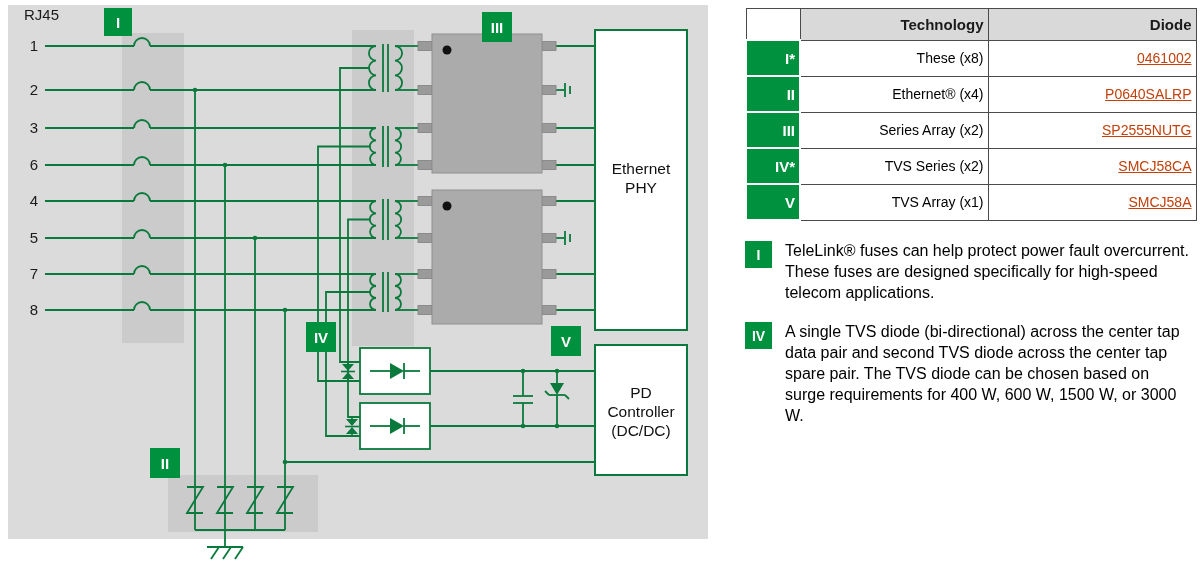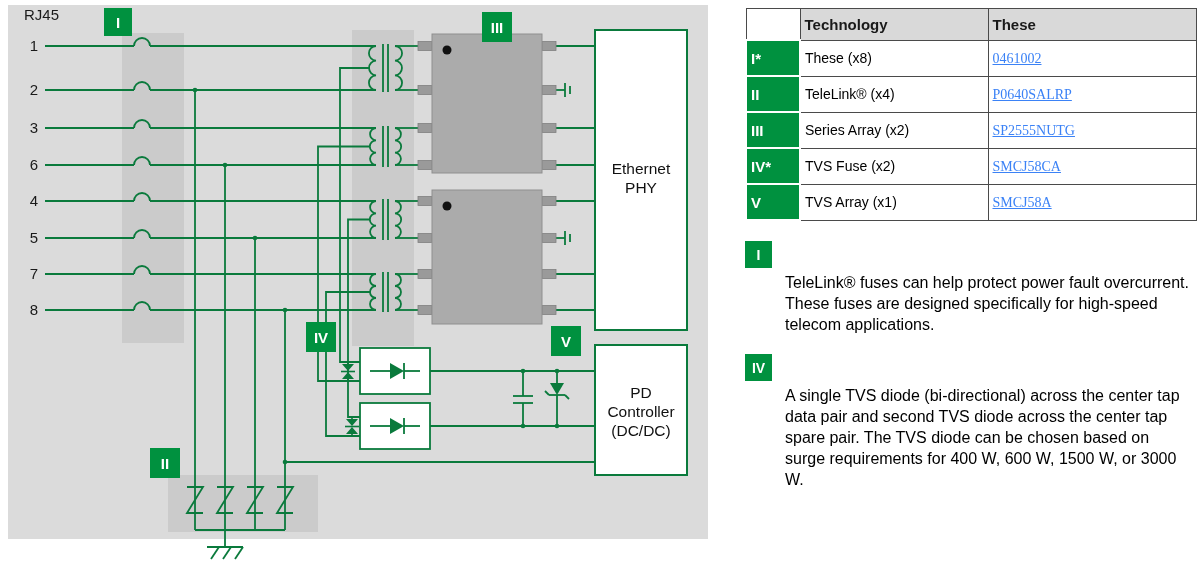--- a/index.html
+++ b/index.html
@@ -8,40 +8,40 @@
     font-family:"Liberation Sans", sans-serif; color:#000;
     position:relative; overflow:hidden;
   }
   .canvas { position:relative; width:1200px; height:476px;border-radius:6px; }
   .diagram-wrap { position:absolute; left:0; top:0; }
   svg text { font-family:"Liberation Sans", sans-serif; }
 
   .right-panel { position:absolute; left:745px; top:8px; width:450px; }
 
   table.tech-table { border-collapse:collapse; width:450px; table-layout:fixed; }
-  .tech-table th, .tech-table td { border:1px solid #4a4a4a; text-align:left; vertical-align:middle; padding:0 4px; }
+  .tech-table th, .tech-table td { border:1px solid #4a4a4a; text-align:right; vertical-align:middle; padding:0 4px; }
   .tech-table th { background:#D9D9D9; font-size:15px; font-weight:bold; height:30px; color:#1a1a1a; }
   .tech-table th.empty-header { background:#ffffff; }
   .tech-table td { font-size:14px; height:34px; background:#ffffff; }
   .tech-table col.c-badge { width:54px; }
   .tech-table col.c-tech  { width:188px; }
   .tech-table col.c-series{ width:208px; }
   td.badge-cell {
     background:#00913F; color:#ffffff; font-weight:bold; font-size:15px;
     border:2px solid #ffffff;
   }
-  td.series-cell a { color:#3b82f6; text-decoration:underline; font-size:14px;font-family:Liberation Serif, serif; }
+  td.series-cell a { color:#c2410c; text-decoration:underline; font-size:14px; }
 
   .note { display:flex; gap:13px; align-items:flex-start; margin-top:19px; }
   .note:first-of-type { margin-top:20px; }
   .note-badge {
     width:27px; height:27px; background:#00913F; color:#fff; font-weight:bold;
     font-size:14px; display:flex; align-items:center; justify-content:center; flex:none;
   }
-  .note-text { font-size:16px; line-height:1.3; width:404px; color:#000;margin-top:32px; }
+  .note-text { font-size:16px; line-height:1.3; width:404px; color:#000; }
 </style>
 </head>
 <body>
 
 <div class="canvas">
 
   <div class="diagram-wrap">
   <svg width="712" height="568" viewBox="0 0 712 568">
 
     <rect x="8" y="5" width="700" height="534" fill="#DBDBDB"></rect>
@@ -288,42 +288,42 @@
     <table class="tech-table">
       <colgroup>
           <col class="c-badge">
           <col class="c-tech">
           <col class="c-series">
         </colgroup>
       <thead>
         <tr>
           <th class="empty-header"></th>
           <th>Technology</th>
-          <th>These</th>
+          <th>Diode</th>
         </tr>
       </thead>
       <tbody>
         <tr>
           <td class="badge-cell">I*</td>
           <td>These (x8)</td>
           <td class="series-cell"><a href="#">0461002</a></td>
         </tr>
         <tr>
           <td class="badge-cell">II</td>
-          <td>TeleLink® (x4)</td>
+          <td>Ethernet® (x4)</td>
           <td class="series-cell"><a href="#">P0640SALRP</a></td>
         </tr>
         <tr>
           <td class="badge-cell">III</td>
           <td>Series Array (x2)</td>
           <td class="series-cell"><a href="#">SP2555NUTG</a></td>
         </tr>
         <tr>
           <td class="badge-cell">IV*</td>
-          <td>TVS Fuse (x2)</td>
+          <td>TVS Series (x2)</td>
           <td class="series-cell"><a href="#">SMCJ58CA</a></td>
         </tr>
         <tr>
           <td class="badge-cell">V</td>
           <td>TVS Array (x1)</td>
           <td class="series-cell"><a href="#">SMCJ58A</a></td>
         </tr>
       </tbody>
     </table>
 

